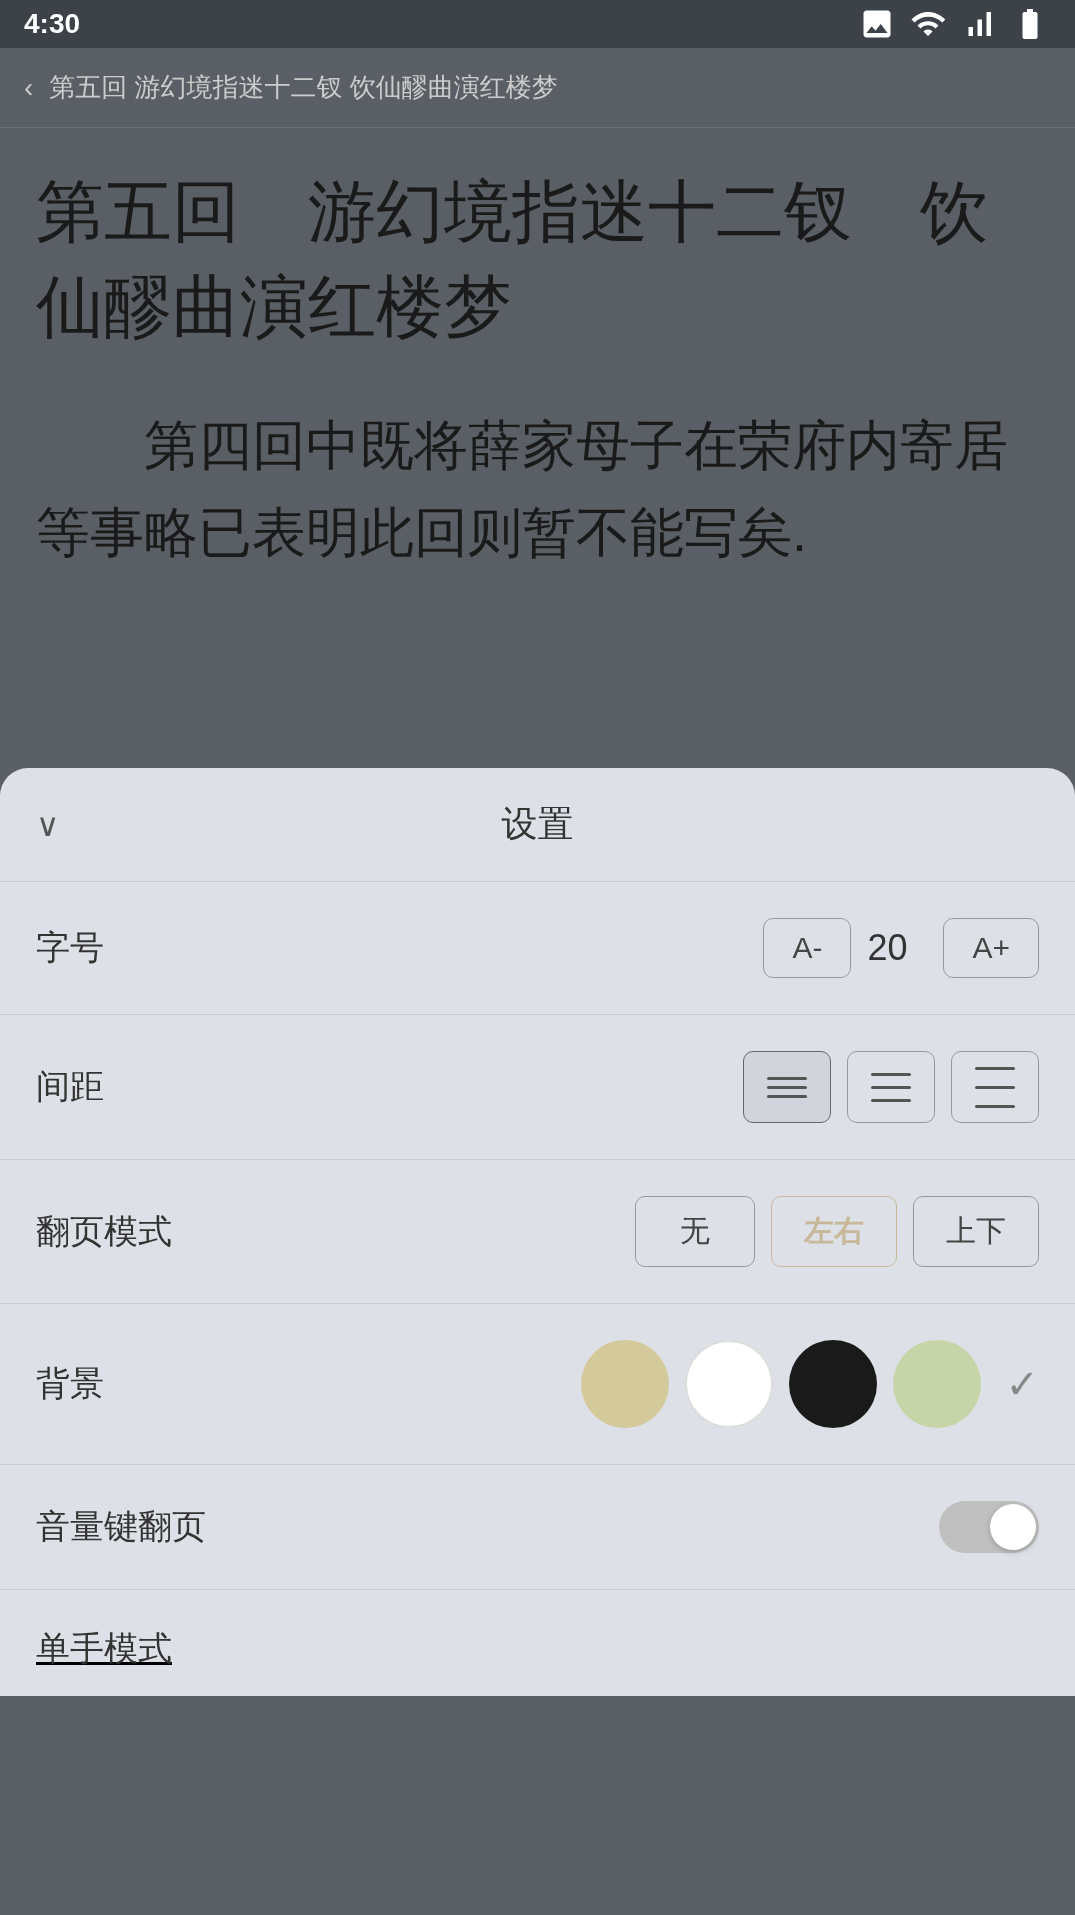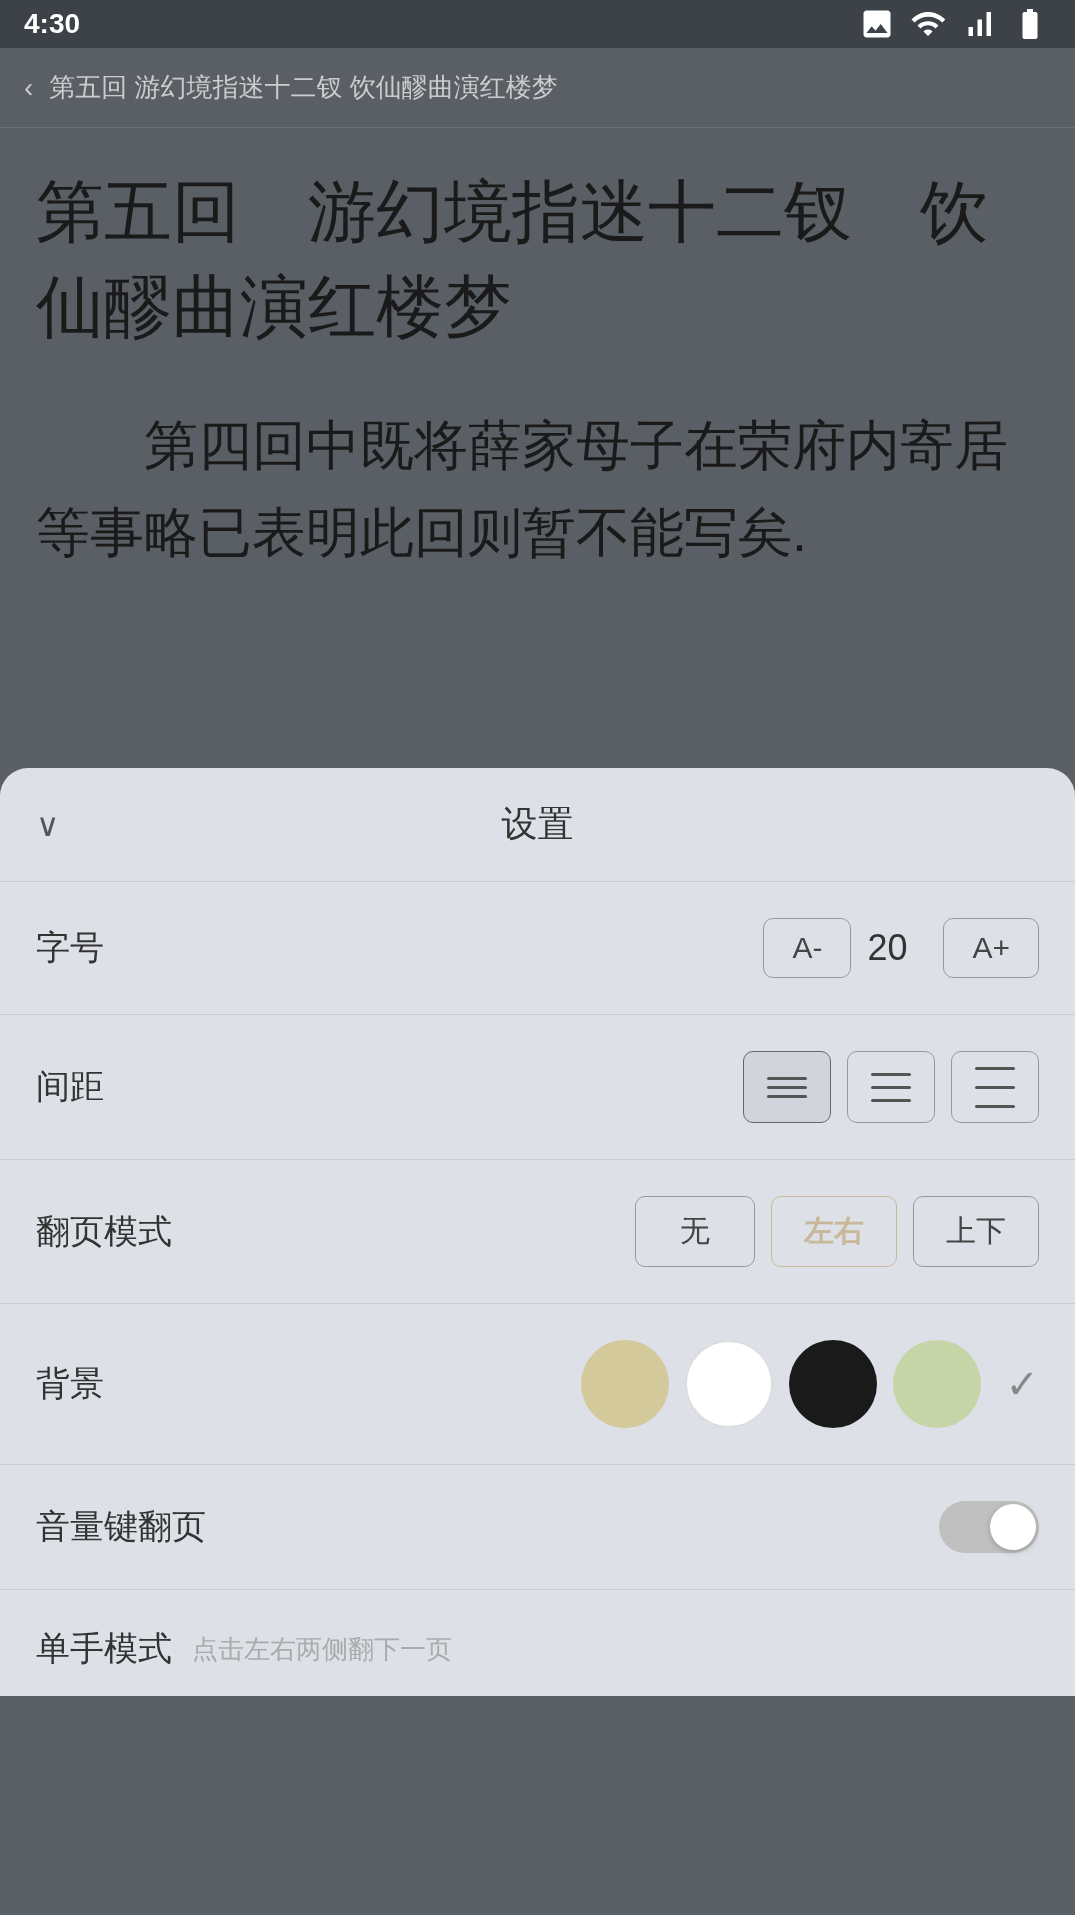--- a/index.html
+++ b/index.html
@@ -261,20 +261,21 @@
       right: 3px;
       box-shadow: 0 2px 6px rgba(0,0,0,0.2);
     }
 
     
     .settings-row-bottom {
       display: flex;
       align-items: center;
       justify-content: space-between;
       padding: 36px 36px 24px 36px;
+      text-decoration: underline;
     }
 
     .row-label-with-hint {
       display: flex;
       align-items: center;
       gap: 20px;
     }
 
     .row-hint {
       font-size: 26px;
@@ -387,17 +388,16 @@
   <div class="settings-row">
     <span class="row-label">音量键翻页</span>
     <div class="toggle-switch">
       <div class="toggle-knob"></div>
     </div>
   </div>
 
   <div class="settings-row-bottom">
     <div class="row-label-with-hint">
       <span class="row-label">单手模式</span>
-      <span class="row-hint">点击左右两侧翻下一页</span>
     </div>
   </div>
 
 </div>
 
 </body></html>

